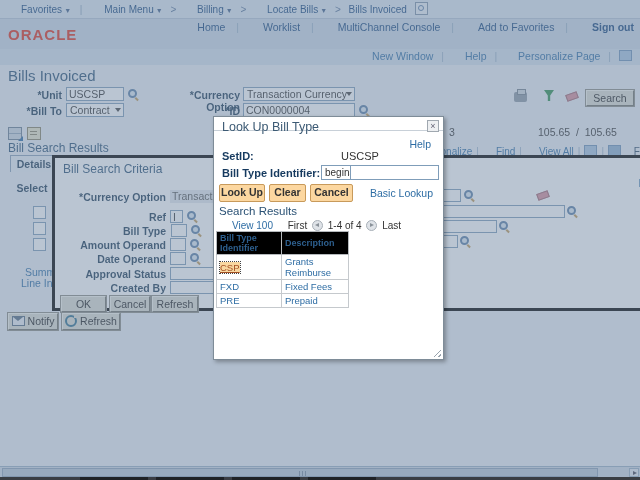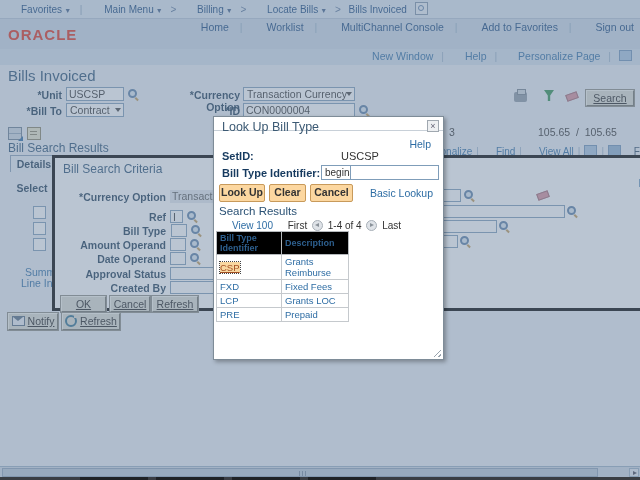--- a/index.html
+++ b/index.html
@@ -11,21 +11,21 @@
     line-height:19px;padding-left:8px;font-size:10px;color:#16457c;white-space:nowrap;box-sizing:border-box;}
   .crumbbar .dd{font-size:7px;color:#41608a;margin-left:2px;}
   .crumbbar .sep{color:#8ea6c0;margin:0 6px;}
   .crumbbar .gt{color:#5a769a;margin:0 5px;}
   .bc-search{display:inline-block;width:11px;height:11px;border:1px solid #7f93a8;background:#e8eef5;
     vertical-align:-2px;margin-left:5px;position:relative;}
   .bc-search::before{content:"";position:absolute;left:2px;top:2px;width:4px;height:4px;border:1px solid #5b7fa6;border-radius:50%;}
   .band2{left:0;top:19px;width:640px;height:30px;background:#ccd9e7;}
   .toplinks{right:6px;top:21px;font-size:10.5px;color:#16457c;white-space:nowrap;}
   .toplinks .sep{color:#9ab2c8;margin:0 8px;}
-  .toplinks .strong{font-weight:normal;}
+  .toplinks .strong{font-weight:bold;}
   .oracle{left:8px;top:26px;font-size:15px;font-weight:bold;letter-spacing:1px;color:#e0301e;}
   .utilrow{left:0;top:49px;width:640px;height:16px;background:#d5e0ec;font-size:10.5px;color:#16457c;
     text-align:right;line-height:15px;padding-right:8px;box-sizing:border-box;white-space:nowrap;}
   .utilrow .sep{color:#9ab2c8;margin:0 5px;}
   .win-icon{display:inline-block;width:11px;height:9px;background:#a8c4e0;border:1px solid #6f93b8;vertical-align:-1px;}
   a.lnk{color:#2e6da4;text-decoration:none;cursor:pointer;padding-left:13px;}
   
   .ptitle{left:8px;top:67px;font-size:15px;color:#2a5174;}
   .lbl{font-weight:bold;font-size:10.5px;color:#1d3a54;text-align:right;}
   .fld{background:#fff;border:1px solid #7f9db9;font-family:"Liberation Sans",sans-serif;
@@ -34,21 +34,21 @@
     box-sizing:border-box;position:absolute;line-height:12px;overflow:hidden;white-space:nowrap;}
   .selbox .car{position:absolute;right:2px;top:4px;width:0;height:0;border-left:3px solid transparent;
     border-right:3px solid transparent;border-top:4px solid #444;}
   .mag{position:absolute;width:11px;height:11px;}
   .mag::before{content:"";position:absolute;left:0;top:0;width:5px;height:5px;border:2px solid #5b7fa6;
     border-radius:50%;background:#dce8f2;}
   .mag::after{content:"";position:absolute;left:8px;top:8px;width:4px;height:2px;background:#c09a5a;
     transform:rotate(45deg);transform-origin:0 0;}
   .btn-gray{background:#dcdcd2;border-top:1px solid #f4f4ec;border-left:1px solid #f4f4ec;
     border-right:1px solid #72726a;border-bottom:1px solid #72726a;outline:1px solid #8c8c84;
-    font-size:10.5px;color:#222;text-align:center;box-sizing:border-box;cursor:pointer;text-decoration:underline;}
+    font-size:10.5px;color:#222;text-align:center;box-sizing:border-box;cursor:pointer;}
   .printer{width:13px;height:10px;background:#8d98a5;border-radius:2px;position:absolute;}
   .printer::before{content:"";position:absolute;left:3px;top:-3px;width:7px;height:4px;background:#cfd6dd;border:1px solid #77828e;}
   .funnel{position:absolute;width:10px;height:11px;background:#2f8f4f;
     clip-path:polygon(0 0,100% 0,62% 50%,62% 100%,38% 100%,38% 50%);}
   .eraser{position:absolute;width:10px;height:5px;background:#d98f9a;border:1px solid #a06a74;transform:rotate(-20deg);}
   .tool-icon{position:absolute;width:12px;height:11px;background:#cfd8e2;border:1px solid #6b7f93;}
   .tool-icon.grid{background:linear-gradient(#cfd8e2 45%,#93a7ba 45%,#93a7ba 55%,#cfd8e2 55%);}
   .tool-icon.grid::after{content:"";position:absolute;right:-2px;bottom:-2px;width:0;height:0;
     border-left:5px solid transparent;border-top:5px solid transparent;border-bottom:5px solid #2e6da4;}
   .tool-icon.note{background:#e8e4c8;border-color:#8a8468;}
@@ -313,24 +313,20 @@
       </tr>
       <tr>
         <td><a class="focused">CSP</a></td>
         <td><a>Grants Reimburse</a></td>
       </tr>
       <tr>
         <td><a>FXD</a></td>
         <td><a>Fixed Fees</a></td>
       </tr>
       <tr>
-        <td><a>LCP</a></td>
-        <td><a>Grants LOC</a></td>
-      </tr>
-      <tr>
         <td><a>PRE</a></td>
         <td><a>Prepaid</a></td>
       </tr>
     </tbody>
       </table>
 
     <div class="grip"></div>
   </div>
 
 </div>

